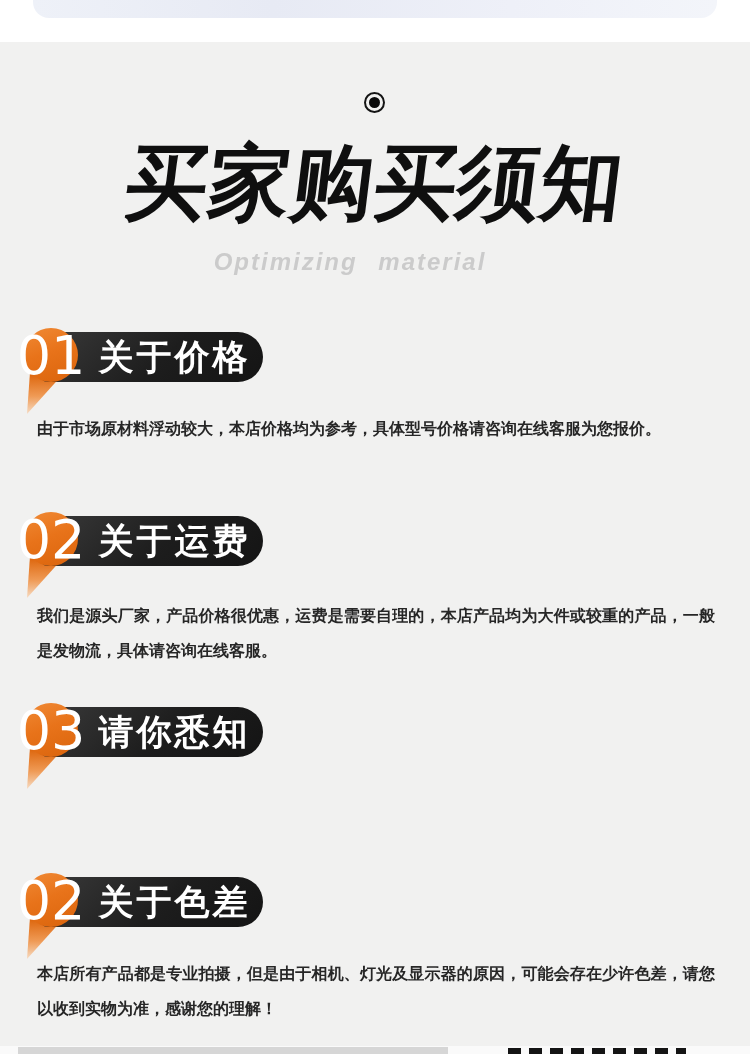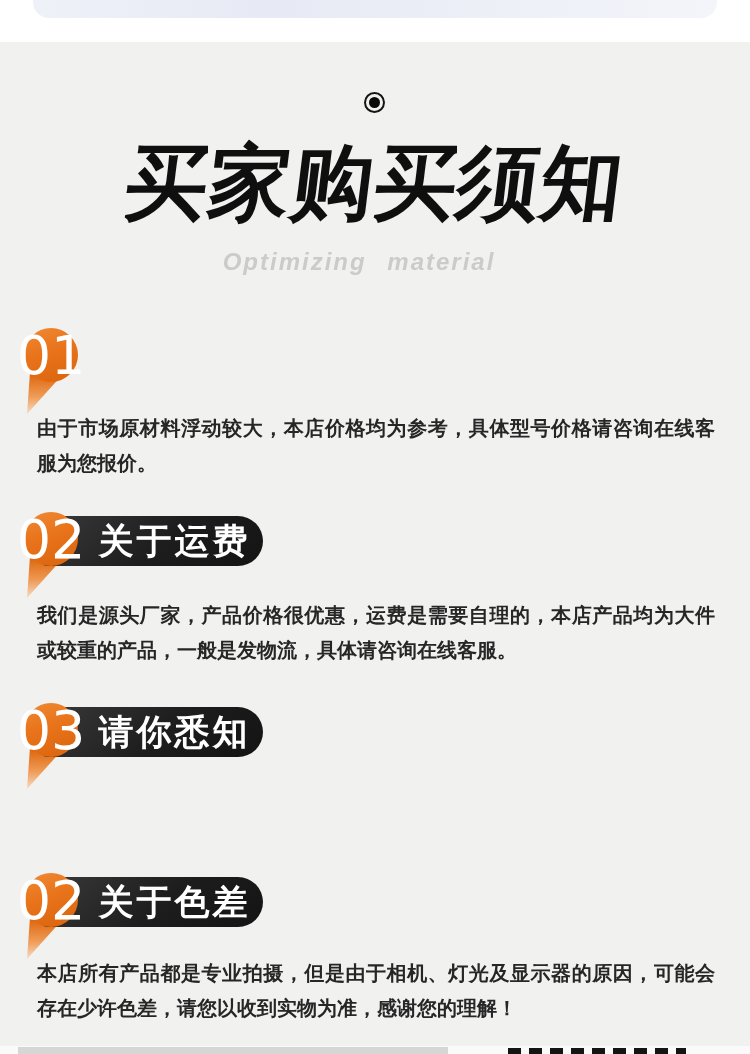--- a/index.html
+++ b/index.html
@@ -35,21 +35,21 @@
   .main-title{
     position:absolute;top:133px;left:0;width:750px;
     text-align:center;
     font-size:82px;font-weight:900;color:#0f0f0f;
     transform:skewX(-7deg);
     letter-spacing:1px;
     line-height:100px;
     white-space:nowrap;
   }
   .sub-title{
-    position:absolute;top:248px;left:12px;width:694px;
+    position:absolute;top:248px;left:3px;width:694px;
     text-align:center;
     font-size:24px;font-weight:700;font-style:italic;color:#cbcbcb;
     letter-spacing:2px;word-spacing:12px;
   }
   
   .sec-header{position:absolute;left:0;width:750px;height:100px;}
   .sec-pill{
     position:absolute;left:40px;top:4px;width:223px;height:50px;
     background:linear-gradient(135deg,#3a3a3a 0%,#1d1d1d 55%,#141414 100%);
     border-radius:8px 26px 26px 8px;
@@ -71,21 +71,21 @@
     position:absolute;left:24px;top:0;width:54px;height:54px;border-radius:50%;
     background:linear-gradient(160deg,#f08a35 0%,#e8731a 45%,#da640c 100%);
     display:flex;align-items:center;justify-content:center;
     color:#ffffff;font-size:54px;font-weight:500;
     font-family:"DejaVu Sans",sans-serif;
     z-index:3;
   }
   
   .sec-body{
     position:absolute;left:37px;width:678px;
-    font-size:20px;line-height:35px;font-weight:600;color:#262626;
+    font-size:16px;line-height:35px;font-weight:600;color:#262626;
     text-align:justify;
   }
   
   #sec1-h{top:328px;} #sec1-p{top:411px;}
   #sec2-h{top:512px;} #sec2-p{top:598px;font-family:Liberation Serif, serif;}
   #sec3-h{top:703px;} #sec3-p{top:788px;}
   #sec4-h{top:873px;} #sec4-p{top:956px;}
   
   .bottom-strip{
     position:absolute;left:0;bottom:0;width:750px;height:8px;
@@ -113,20 +113,23 @@
 
   <div class="bullseye">
     <div class="dot"></div>
   </div>
 
   <div class="main-title">买家购买须知</div>
   <div class="sub-title">Optimizing material</div>
 
   <div class="sec-header" id="sec1-h">
     <div class="sec-tail"></div>
+    <div class="sec-pill">
+      <span class="sec-label">关于价格</span>
+    </div>
     <div class="sec-num">01</div>
   </div>
   <div class="sec-body" id="sec1-p">由于市场原材料浮动较大，本店价格均为参考，具体型号价格请咨询在线客服为您报价。</div>
 
   <div class="sec-header" id="sec2-h">
     <div class="sec-tail"></div>
     <div class="sec-pill">
       <span class="sec-label">关于运费</span>
     </div>
     <div class="sec-num">02</div>

